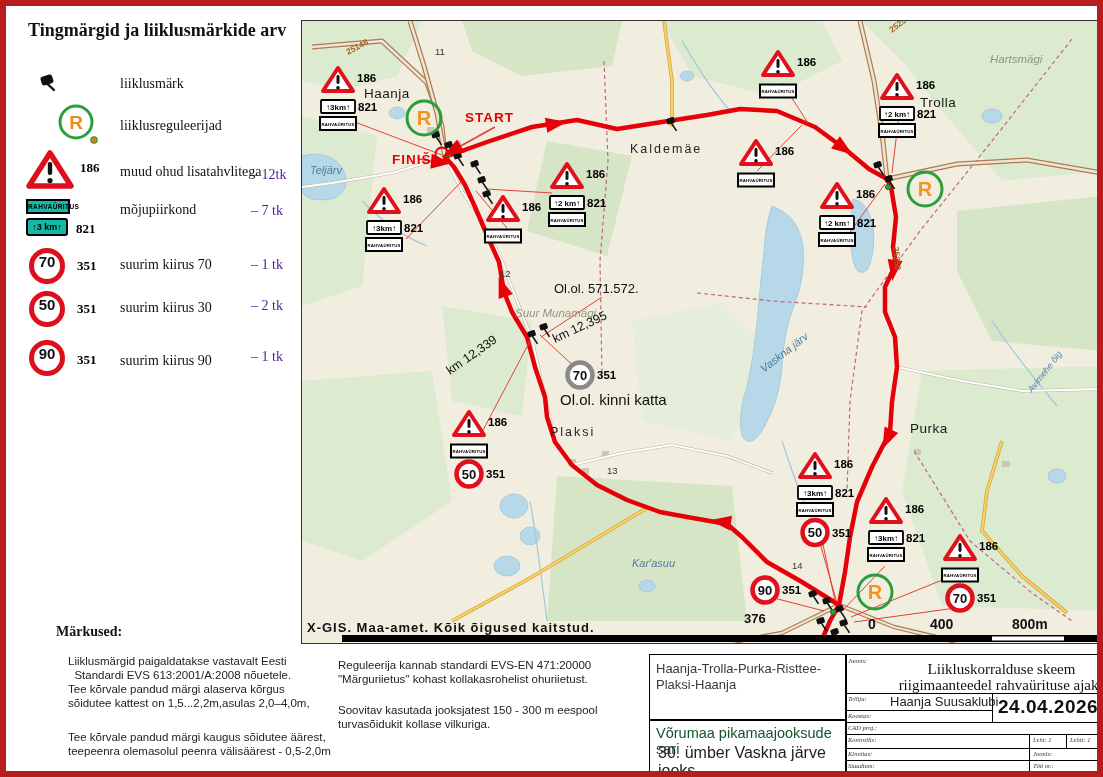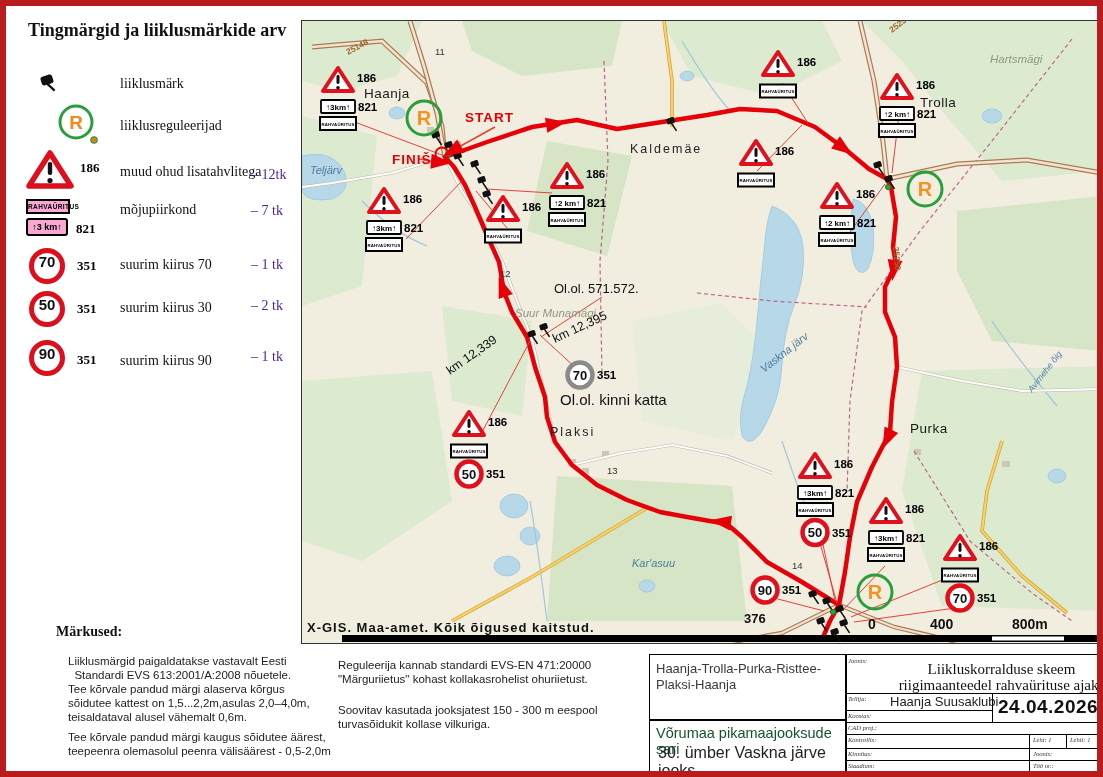--- a/index.html
+++ b/index.html
@@ -4,21 +4,21 @@
 <style>
   html,body{margin:0;padding:0;background:#888;}
   .page{position:relative;width:1103px;height:777px;background:#fff;border:6px solid #b91c1c;box-sizing:border-box;overflow:hidden;font-family:"Liberation Serif",serif;}
   
   .legend{position:absolute;left:8px;top:6px;width:285px;height:610px;}
   .lg-title{position:absolute;left:14px;top:8px;font:bold 18px "Liberation Serif",serif;color:#111;}
   .lg-label{position:absolute;left:106px;font:14px "Liberation Serif",serif;color:#111;}
   .lg-count{position:absolute;left:237px;font:14px "Liberation Serif",serif;color:#4c1d95;white-space:nowrap;}
   .lg-code{position:absolute;font:bold 13px "Liberation Serif",serif;color:#000;}
   .spd{position:absolute;width:26px;height:26px;border:5px solid #dd0f1d;border-radius:50%;background:#fff;text-align:center;line-height:26px;font:bold 15px "Liberation Sans",sans-serif;color:#111;}
-  .plate{position:absolute;background:#f9a8d4;border:2px solid #000;text-align:center;color:#000;box-sizing:border-box;}
+  .plate{position:absolute;background:#14b8a6;border:2px solid #000;text-align:center;color:#000;box-sizing:border-box;}
   .event-plate{width:44px;height:15px;font:bold 6.5px "Liberation Sans",sans-serif;line-height:11px;letter-spacing:.4px;}
   .km-plate{width:42px;height:18px;border-radius:3px;font:bold 9px "Liberation Sans",sans-serif;line-height:14px;}
   .km-plate::before{content:"↑";}
   .km-plate::after{content:"↑";}
   
   .map{position:absolute;left:295px;top:14px;width:800px;height:622px;border:1.5px solid #333;box-sizing:content-box;background:#f1eee0;}
   #map-svg{display:block;}
   #map-svg text{font-family:"Liberation Sans",sans-serif;}
   .place{font-size:13.5px;fill:#1a1a1a;letter-spacing:.5px;}
   .place-sp{font-size:12.5px;fill:#242424;letter-spacing:2px;}
@@ -481,21 +481,20 @@
         </g>
   </svg>
   </div>
 
   <div class="notes-h">Märkused:</div>
   <div class="nblock" style="left:62px;top:648px;width:275px">
     <div>Liiklusmärgid paigaldatakse vastavalt Eesti</div>
     <div style="white-space:pre">  Standardi EVS 613:2001/A:2008 nõuetele.</div>
     <div>Tee kõrvale pandud märgi alaserva kõrgus</div>
     <div>sõidutee kattest on 1,5...2,2m,asulas 2,0–4,0m,</div>
-    <div>teisaldataval alusel vähemalt 0,6m.</div>
   </div>
   <div class="nblock" style="left:62px;top:724px;width:285px">
     <div>Tee kõrvale pandud märgi kaugus sõidutee äärest,</div>
     <div>teepeenra olemasolul peenra välisäärest - 0,5-2,0m</div>
   </div>
   <div class="nblock" style="left:332px;top:652px;width:305px">
     <div>Reguleerija kannab standardi EVS-EN 471:20000</div>
     <div>"Märguriietus" kohast kollakasrohelist ohuriietust.</div>
   </div>
   <div class="nblock" style="left:332px;top:697px;width:305px">

